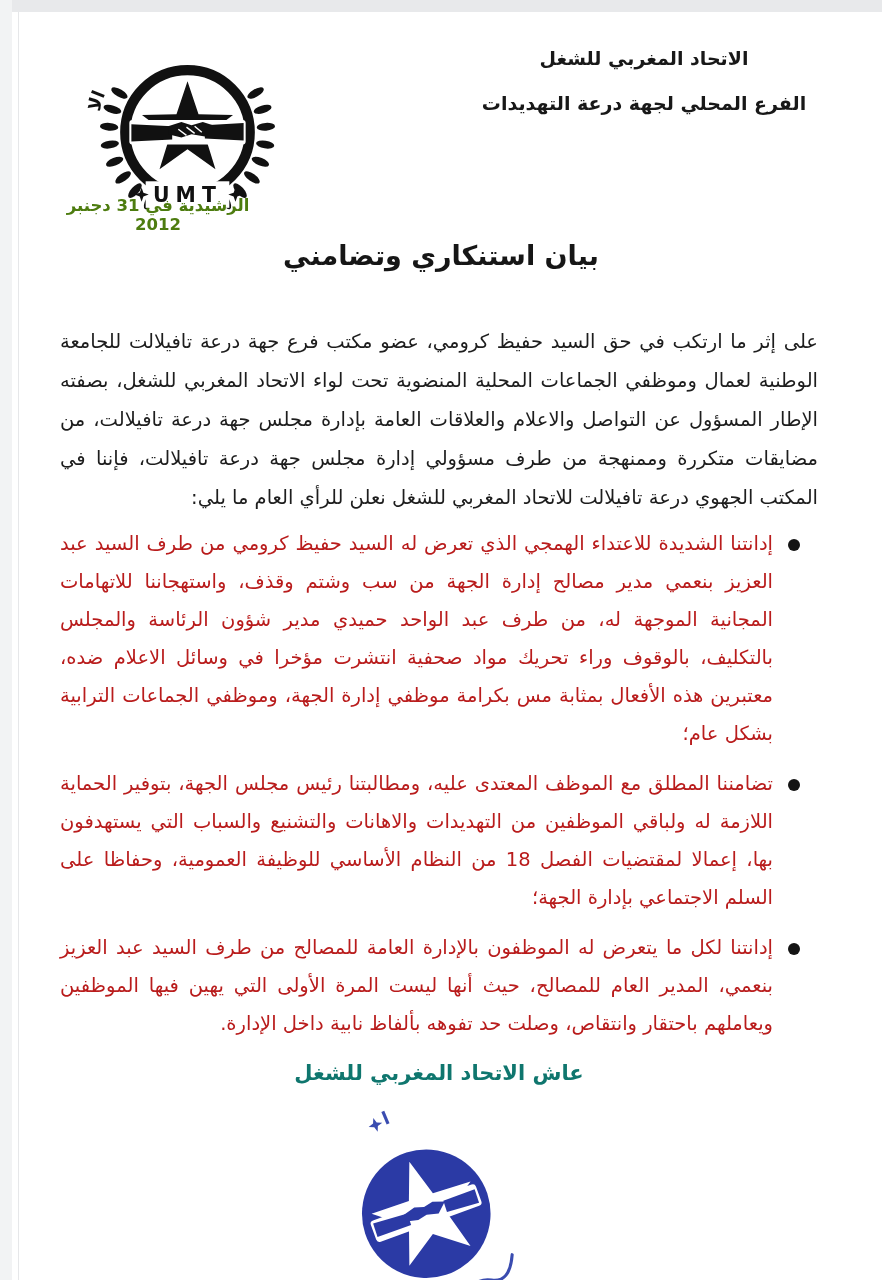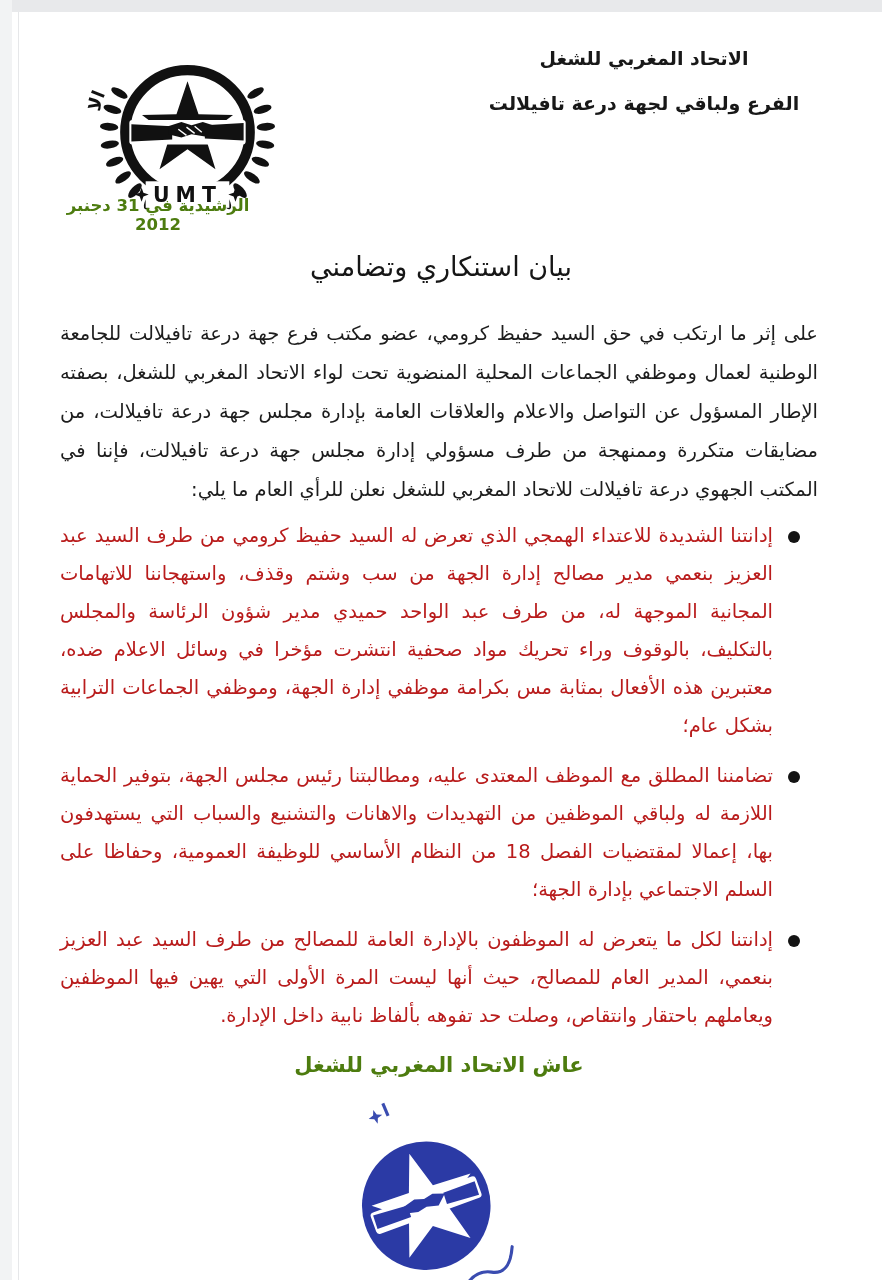--- a/index.html
+++ b/index.html
@@ -33,53 +33,53 @@
   }
   .logo-wrap { position: absolute; top: 18px; left: 80px; width: 215px; height: 190px; }
   .dateline {
     position: absolute; top: 196px; left: 58px; width: 200px;
     direction: rtl; text-align: center;
     font-weight: bold; font-size: 16.5px; color: #4d7c0f;
   }
 
   
   .doc-title {
-    position: absolute; top: 251px; left: 0; right: 0;
+    position: absolute; top: 240px; left: 0; right: 0;
     text-align: center; direction: rtl;
-    font-weight: normal; font-size: 27px; color: #161616;
+    font-weight: bold; font-size: 27px; color: #161616;
   }
 
   
   .content {
     position: absolute; top: 310px; right: 64px; left: 60px;
     direction: rtl;
   }
   .intro {
-    margin: 4px 0 8px 0;
+    margin: 12px 0 8px 0;
     font-size: 19.5px; line-height: 39px;
     text-align: justify; text-align-last: right;
     color: #1d1d1d;
   }
   ul.points { list-style: none; margin: 2px 45px 0 0; padding: 0; }
   ul.points li {
     position: relative;
     font-size: 19.5px; line-height: 38px;
     text-align: justify; text-align-last: right;
     margin: 0 0 12px 0;
     color: #b91c1c;
   }
   .bullet-dot {
     position: absolute; top: 14px; right: -27px;
     width: 12px; height: 12px; border-radius: 50%;
     background: #141414;
   }
   .closing {
     margin: 18px 0 6px 0;
     text-align: center; text-align-last: center;
-    font-weight: bold; font-size: 21px; color: #4d7c0f;
+    font-weight: bold; font-size: 21px; color: #0f766e;
     direction: rtl;
   }
   .stamp-wrap { width: 250px; margin: 0 auto; transform: translateX(-12px); }
 </style>
 </head>
 <body>
 
 <div class="scan-strip-top"></div>
 <div class="scan-strip-left"></div>
 <div class="scan-line-left"></div>
@@ -130,21 +130,21 @@
     <text x="105" y="180" text-anchor="middle" font-size="20" font-weight="bold" letter-spacing="6" fill="#111">UMT</text>
     <g fill="#111">
       <path transform="translate(60,173)" d="M0,-7 L1.8,-1.8 L7,0 L1.8,1.8 L0,7 L-1.8,1.8 L-7,0 L-1.8,-1.8 Z"></path>
       <path transform="translate(152,173)" d="M0,-7 L1.8,-1.8 L7,0 L1.8,1.8 L0,7 L-1.8,1.8 L-7,0 L-1.8,-1.8 Z"></path>
     </g>
   </svg>
 </div>
 
 <div class="org-header">
   <div>الاتحاد المغربي للشغل</div>
-  <div>الفرع ولباقي لجهة درعة تافيلالت</div>
+  <div>الفرع المحلي لجهة درعة التهديدات</div>
 </div>
 
 <div class="dateline">الرشيدية في 31 دجنبر 2012</div>
 
 <div class="doc-title">بيان استنكاري وتضامني</div>
 
 <div class="content">
   <p class="intro">على إثر ما ارتكب في حق السيد حفيظ كرومي، عضو مكتب فرع جهة درعة تافيلالت للجامعة الوطنية لعمال وموظفي الجماعات المحلية المنضوية تحت لواء الاتحاد المغربي للشغل، بصفته الإطار المسؤول عن التواصل والاعلام والعلاقات العامة بإدارة مجلس جهة درعة تافيلالت، من مضايقات متكررة وممنهجة من طرف مسؤولي إدارة مجلس جهة درعة تافيلالت، فإننا في المكتب الجهوي درعة تافيلالت للاتحاد المغربي للشغل نعلن للرأي العام ما يلي:</p>
 
   <ul class="points">

